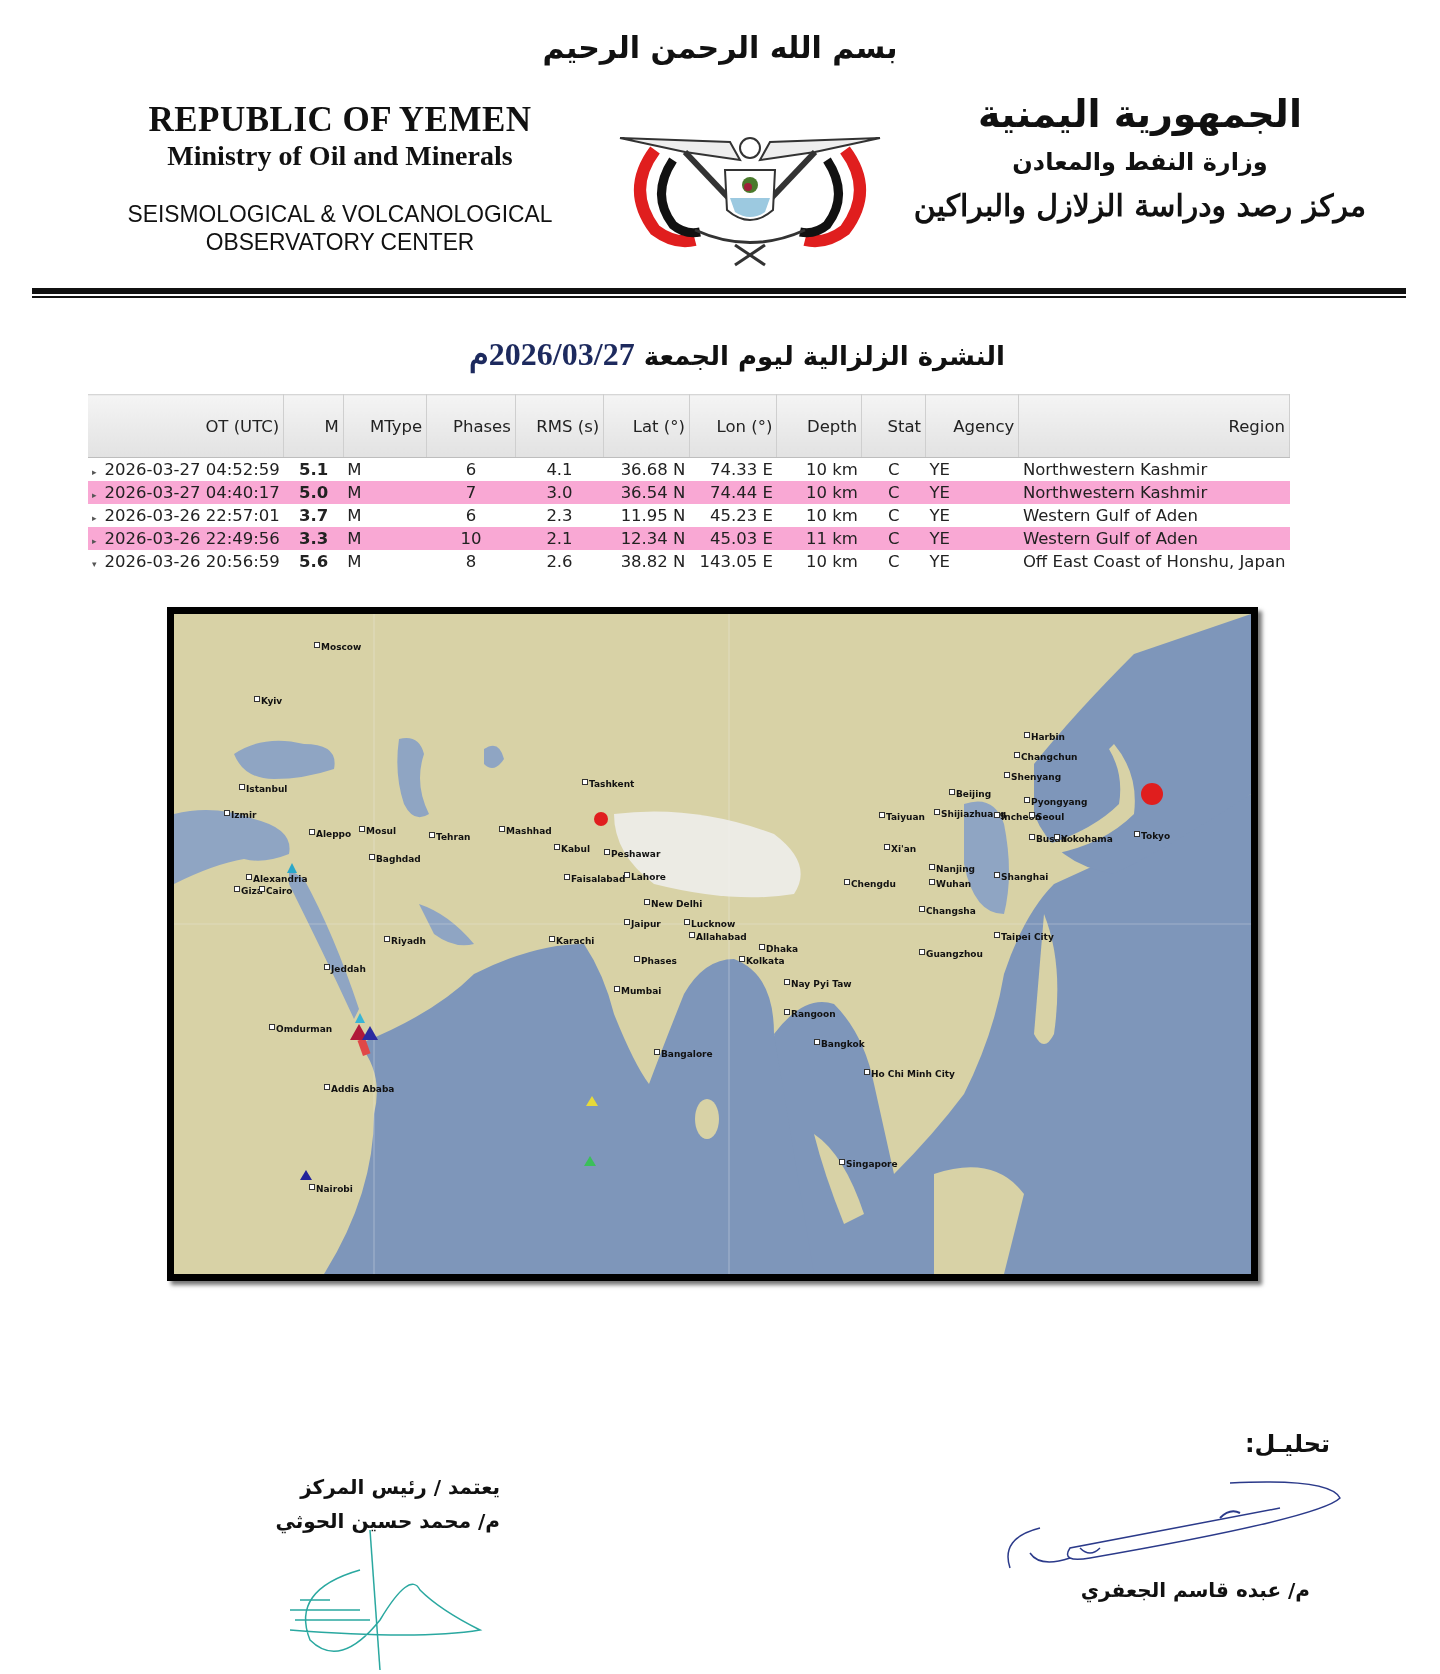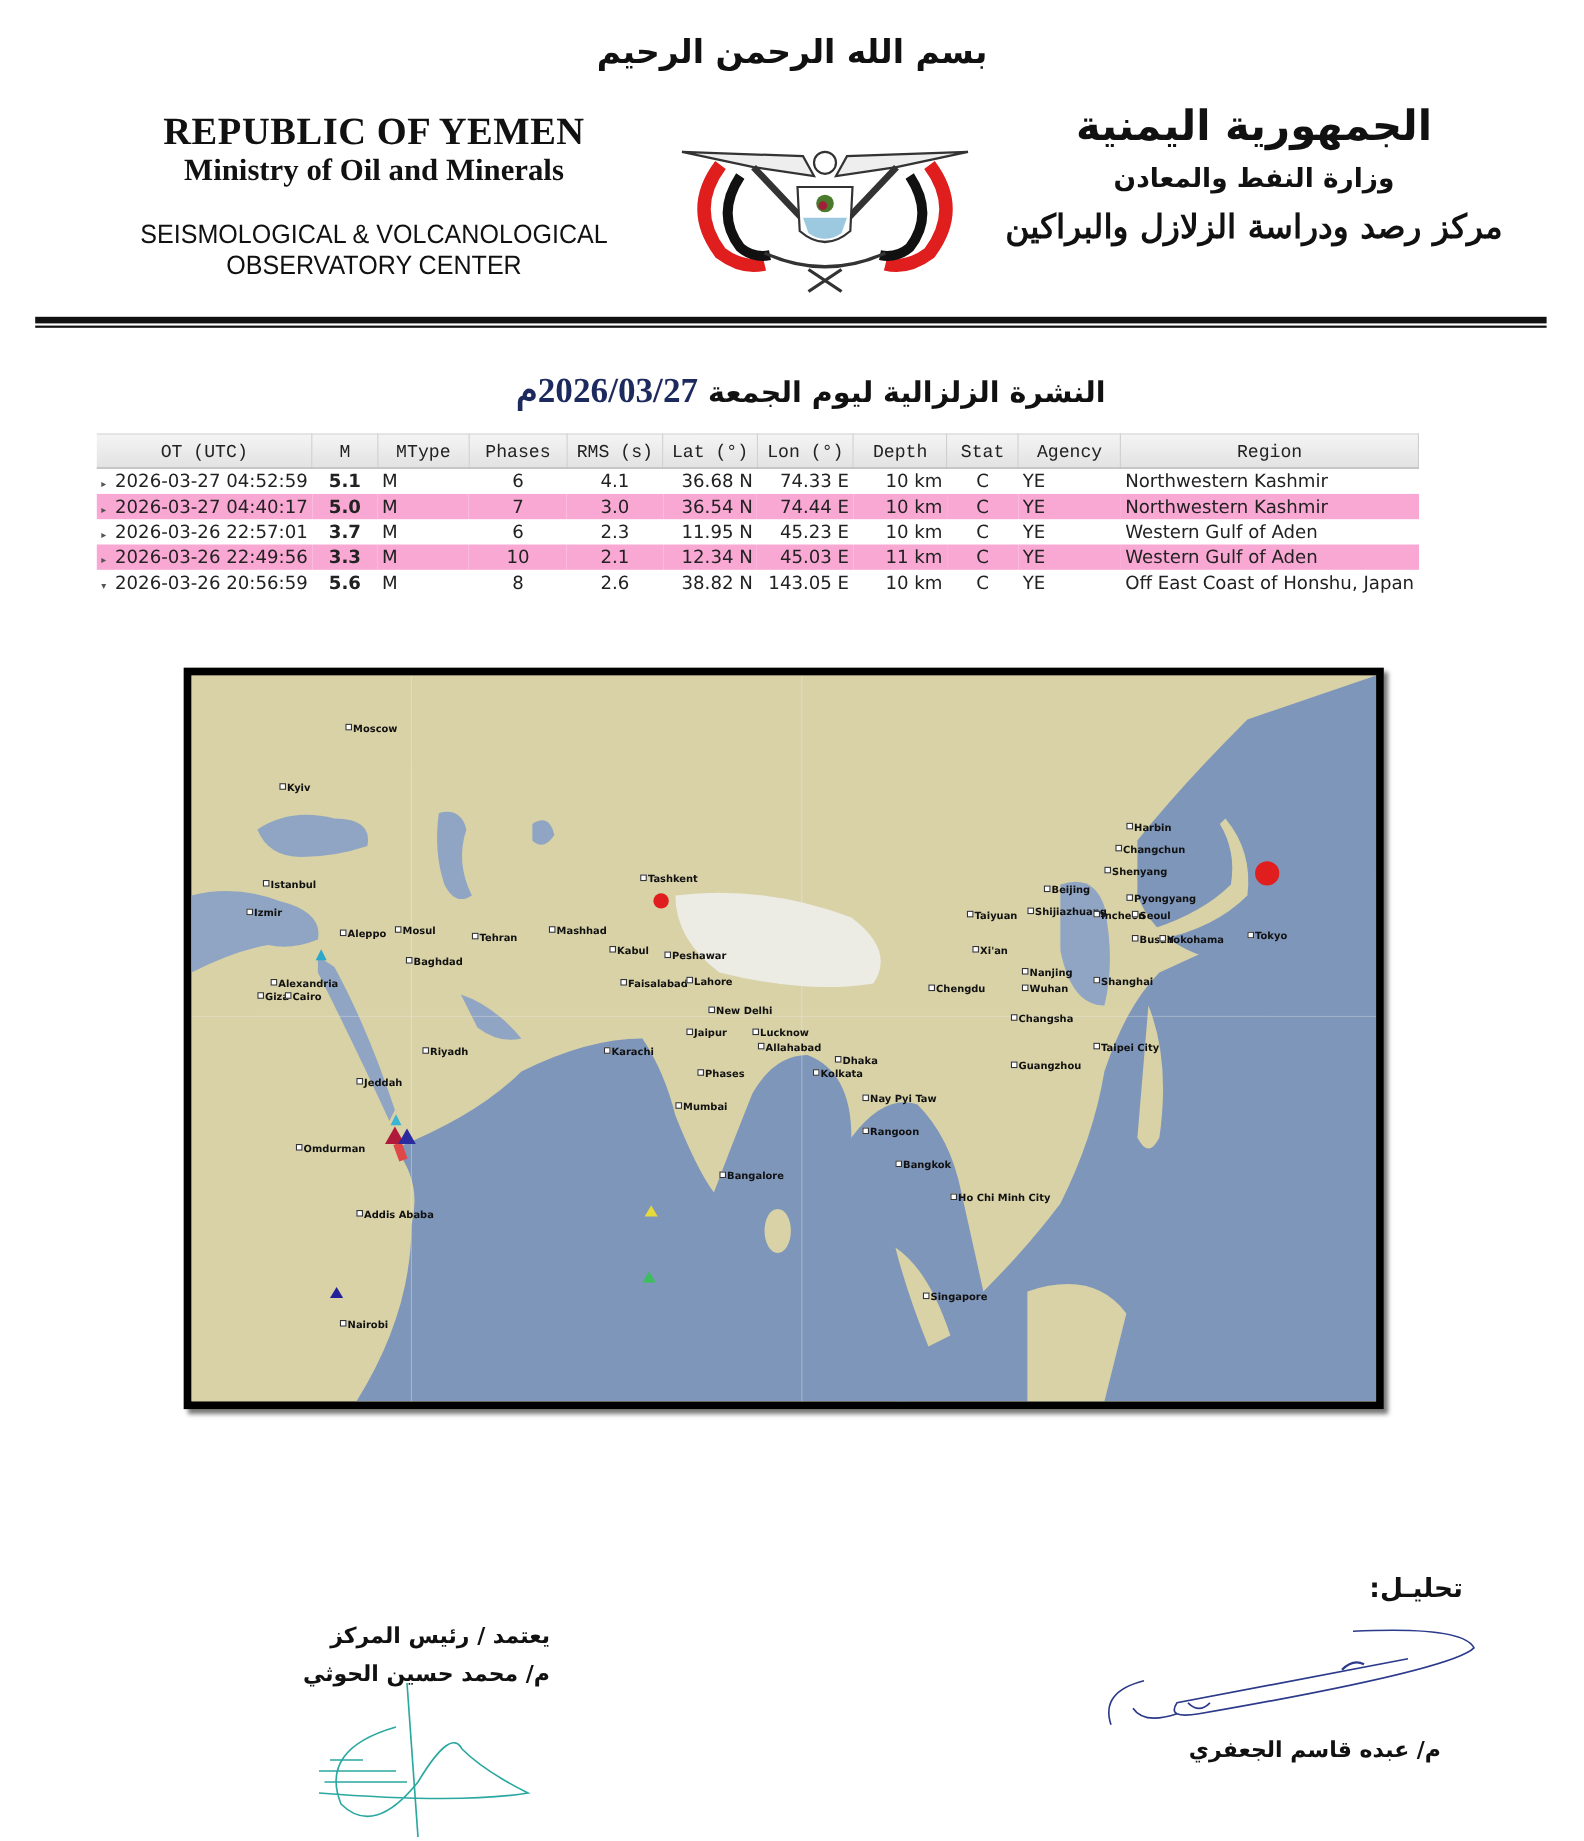--- a/index.html
+++ b/index.html
@@ -13,21 +13,21 @@
   .ar-block{left:900px;width:480px;top:92px;text-align:center;direction:rtl;}
   .ar-title{font-weight:bold;font-size:38px;}
   .ar-sub{font-weight:bold;font-size:24px;margin-top:12px;}
   .ar-center{font-weight:bold;font-size:30px;margin-top:12px;font-family:"DejaVu Serif",serif;}
   .emblem{left:615px;top:130px;width:270px;height:140px;}
   .rule1{left:32px;top:288px;width:1374px;height:6px;background:#111;}
   .rule2{left:32px;top:296px;width:1374px;height:2px;background:#111;}
   .bulletin-title{left:0;width:1440px;top:335px;text-align:center;direction:rtl;font-weight:bold;font-size:26px;color:#111;}
   .bulletin-title .date{color:#1d2a5e;font-family:"Liberation Serif",serif;font-size:32px;margin-left:34px;}
   table.ev{position:absolute;left:88px;top:394px;width:1202px;border-collapse:collapse;font-family:"DejaVu Sans",sans-serif;font-size:16.5px;transform-origin:left top;}
-  table.ev th{background:linear-gradient(#f4f4f4,#e2e2e2);font-weight:normal;text-align:center;padding:4px 4px;border-right:1px solid #cfcfcf;border-bottom:1px solid #bdbdbd;border-top:1px solid #d6d6d6;height:22px;color:#222;font-family:Liberation Mono, monospace;}
+  table.ev th{background:linear-gradient(#f4f4f4,#e2e2e2);font-weight:normal;text-align:right;padding:20px 4px;border-right:1px solid #cfcfcf;border-bottom:1px solid #bdbdbd;border-top:1px solid #d6d6d6;height:22px;color:#222;}
   table.ev td{padding:0 4px;height:23px;white-space:nowrap;color:#222;}
   table.ev tr.alt td{background:#f9a8d4;}
   .r{text-align:right;} .c{text-align:center;}
   .mag{font-weight:bold;text-align:center;}
   .stat{color:#3a8a3a;text-align:center;}
   .tri{font-size:9px;color:#555;margin-right:8px;}
   .mapframe{left:167px;top:607px;width:1077px;height:660px;border:7px solid #000;box-shadow:4px 4px 4px #777;overflow:hidden;background:#d9d3a8;}
   .city{position:absolute;font-size:9px;font-weight:bold;color:#111;font-family:"DejaVu Sans",sans-serif;white-space:nowrap;}
   .city::before{content:"";display:inline-block;width:4px;height:4px;border:1px solid #333;background:#fff;margin-right:1px;vertical-align:top;}
   .sig-left{left:240px;top:1470px;width:260px;text-align:right;direction:rtl;font-weight:bold;font-size:20px;line-height:34px;}
@@ -210,21 +210,21 @@
     <rect x="186" y="425" width="8" height="16" fill="#e04848" transform="rotate(-20 190 433)"></rect>
 
     <polygon points="118,249 113,259 123,259" fill="#2aa7c9"></polygon>
     <polygon points="186,399 181,409 191,409" fill="#3ab5d5"></polygon>
     <polygon points="185,410 176,426 194,426" fill="#b01a3a"></polygon>
     <polygon points="196,412 188,426 204,426" fill="#2b2ba0"></polygon>
     <polygon points="418,482 412,492 424,492" fill="#e6d93a"></polygon>
     <polygon points="416,542 410,552 422,552" fill="#3bbf5a"></polygon>
     <polygon points="132,556 126,566 138,566" fill="#22229a"></polygon>
   </svg>
-  <div id="city-layer" style="position:absolute;left:0;top:16px;width:1034px;height:660px;">
+  <div id="city-layer" style="position:absolute;left:0;top:0;width:1034px;height:660px;">
       <div class="city" style="left: 140px; top: 28px;">Moscow</div>
       <div class="city" style="left: 80px; top: 82px;">Kyiv</div>
       <div class="city" style="left: 65px; top: 170px;">Istanbul</div>
       <div class="city" style="left: 50px; top: 196px;">Izmir</div>
       <div class="city" style="left: 135px; top: 215px;">Aleppo</div>
       <div class="city" style="left: 185px; top: 212px;">Mosul</div>
       <div class="city" style="left: 195px; top: 240px;">Baghdad</div>
       <div class="city" style="left: 255px; top: 218px;">Tehran</div>
       <div class="city" style="left: 325px; top: 212px;">Mashhad</div>
       <div class="city" style="left: 408px; top: 165px;">Tashkent</div>

